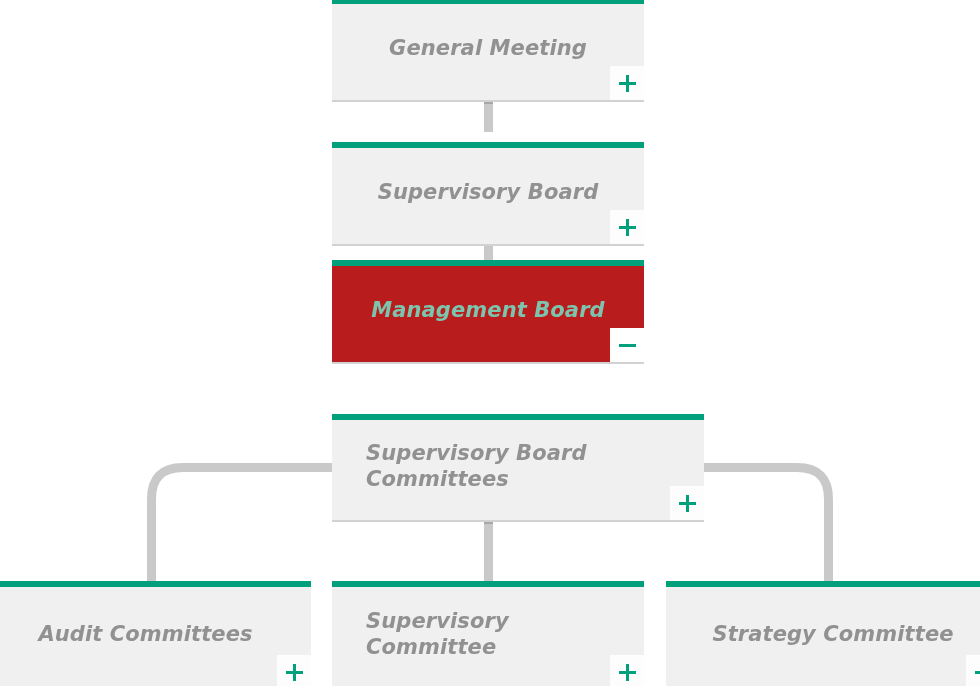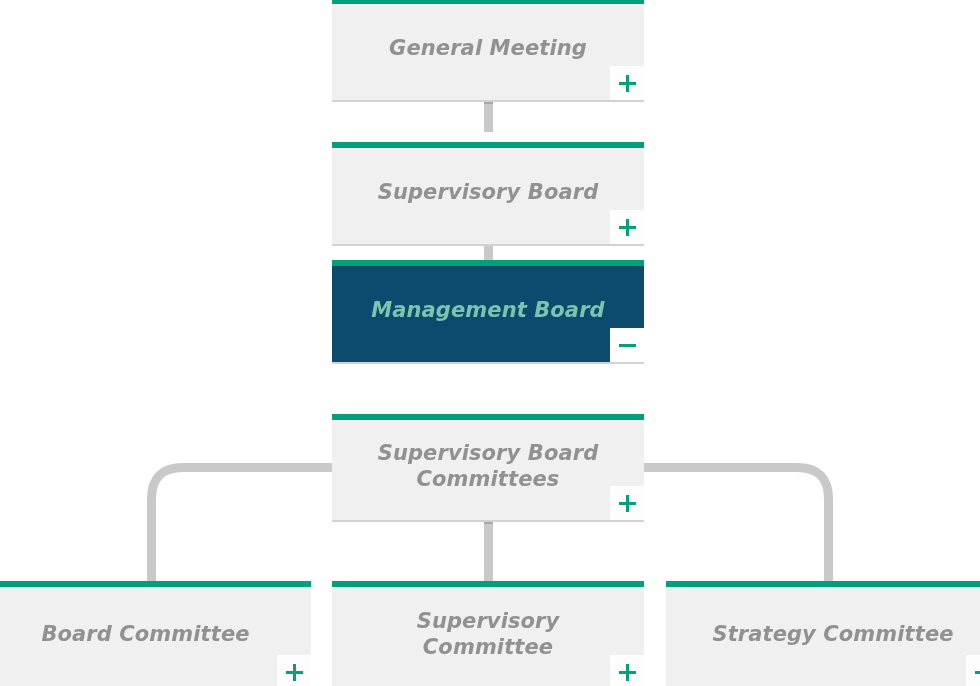--- a/index.html
+++ b/index.html
@@ -67,21 +67,20 @@
     top: 0;
     width: 100%;
     height: 6px;
     background: #00a07d;
   }
   .card .title {
     font-size: 21px;
     font-weight: bold;
     font-style: italic;
     color: #919191;
-    text-align: center;
     line-height: 1.22;
     padding: 0 34px;
     letter-spacing: 0.1px;
     user-select: none;
   }
   .card .toggle {
     position: absolute;
     right: 0;
     bottom: 0;
     width: 34px;
@@ -120,21 +119,21 @@
   }
   .card .toggle[data-state="collapsed"] .glyph::after {
     display: block;
   }
   .card .toggle[data-state="expanded"] .glyph::after {
     display: none;
   }
 
   
   .card.selected {
-    background: #0c4a6e;
+    background: #b91c1c;
     border-bottom-color: #d2d2d2;
   }
   .card.selected .title {
     color: #7cc4ad;
   }
   .card.selected .toggle {
     background: #ffffff;
   }
 </style>
 </head>
@@ -186,31 +185,31 @@
   </div>
 
   <div class="card selected" style="left:332px; top:260px; width:312px; height:104px;">
     <span class="accent"></span>
     <span class="title">Management Board</span>
     <span class="toggle" data-state="expanded">
       <span class="glyph"></span>
     </span>
   </div>
 
-  <div class="card" style="left:332px; top:414px; width:312px; height:108px;">
+  <div class="card" style="left:332px; top:414px; width:372px; height:108px;">
     <span class="accent"></span>
     <span class="title">Supervisory Board Committees</span>
     <span class="toggle" data-state="collapsed">
       <span class="glyph"></span>
     </span>
   </div>
 
   <div class="card" style="left:-20px; top:581px; width:331px; height:110px;">
     <span class="accent"></span>
-    <span class="title">Board Committee</span>
+    <span class="title">Audit Committees</span>
     <span class="toggle" data-state="collapsed">
       <span class="glyph"></span>
     </span>
   </div>
 
   <div class="card" style="left:332px; top:581px; width:312px; height:110px;">
     <span class="accent"></span>
     <span class="title">Supervisory Committee</span>
     <span class="toggle" data-state="collapsed">
       <span class="glyph"></span>

